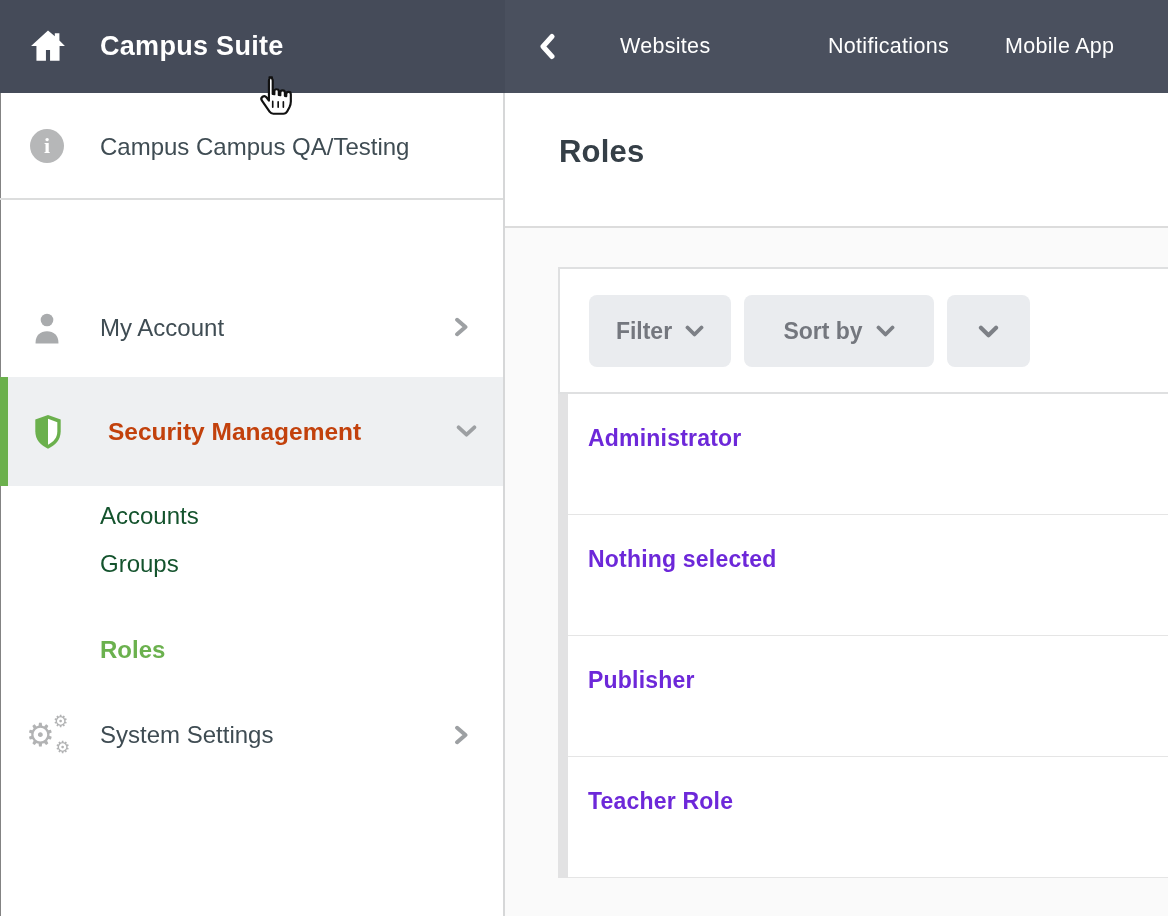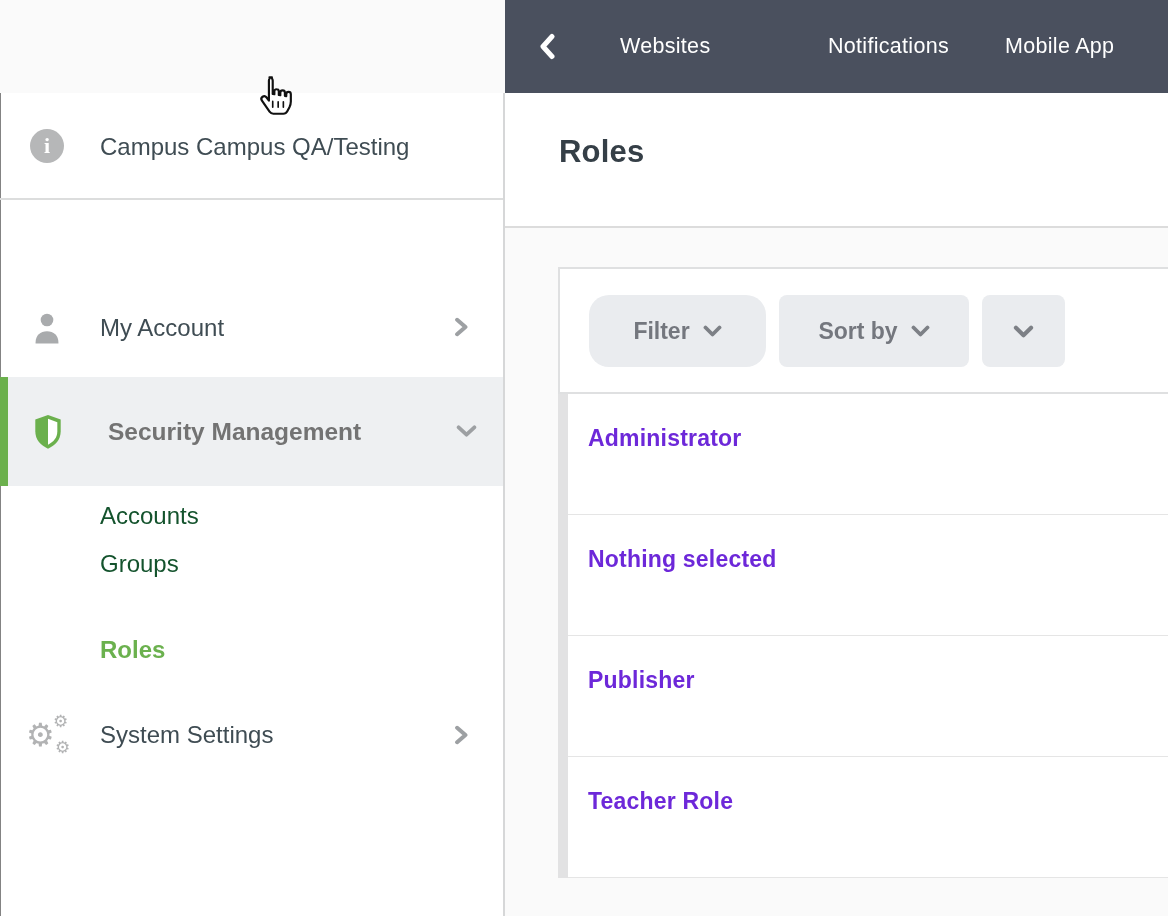--- a/index.html
+++ b/index.html
@@ -58,21 +58,21 @@
   .person-icon{left:33px;top:11px;width:28px;height:34px;}
   .shield-icon{left:25px;top:37px;width:30px;height:36px;}
   .gears-icon{left:26px;top:8px;width:44px;height:46px;color:#b2b3b4;}
   .gear-big{position:absolute;left:0px;top:6px;font-size:32px;line-height:1;}
   .gear-small-1{position:absolute;left:27px;top:0px;font-size:17px;line-height:1;}
   .gear-small-2{position:absolute;left:29px;top:26px;font-size:17px;line-height:1;}
   .side-label{
     position:absolute;left:100px;top:0;height:100%;display:flex;align-items:center;
     color:#3f4c53;font-size:24px;
   }
-  .row-security .side-label{font-weight:700;color:#737373;font-size:24.5px;}
+  .row-security .side-label{font-weight:700;color:#c2410c;font-size:24.5px;}
   .side-chevron{position:absolute;width:16px;height:20px;}
   .chev-myaccount{left:453px;top:17px;}
   .chev-security{left:448px;top:46px;}
   .chev-system{left:453px;top:20px;}
   .subnav-item{
     position:absolute;left:100px;width:300px;height:40px;display:flex;align-items:center;
     color:#14532d;font-size:24px;cursor:pointer;
   }
   .sub-accounts{top:403px;}
   .sub-groups{top:451px;}
@@ -92,40 +92,48 @@
     position:absolute;left:53px;top:174px;width:620px;height:127px;
     background:#ffffff;border:2px solid #dfe0e1;box-sizing:border-box;
   }
   .toolbar-buttons{position:absolute;left:29px;top:26px;display:flex;gap:13px;}
   .tb-btn{
     height:72px;background:#eaecef;border:none;border-radius:8px;
     display:flex;align-items:center;justify-content:center;gap:13px;
     color:#74777e;font-size:23px;font-weight:700;font-family:"Liberation Sans",sans-serif;
     cursor:pointer;padding:0;
   }
-  .btn-filter{width:177px;border-radius:20px;}
+  .btn-filter{width:142px;}
   .btn-sort{width:190px;}
   .btn-more{width:83px;}
   .roles-list{
     position:absolute;left:53px;top:301px;width:620px;height:484px;
     background:#ffffff;border-left:10px solid #e2e2e3;box-sizing:border-box;
   }
   .role-row{
     height:121px;border-bottom:1px solid #e5e5e5;box-sizing:border-box;
     padding:31px 0 0 20px;background:#ffffff;cursor:pointer;
   }
   .role-name{color:#6d28d9;font-size:23px;font-weight:700;letter-spacing:.2px;}
 
   
   .cursor{position:absolute;left:256px;top:74px;width:38px;height:46px;pointer-events:none;z-index:99;}
 </style>
 </head>
 <body>
 
 <div class="topbar">
+  <div class="topbar-left">
+    <span class="home-icon">
+      <svg width="38" height="38" viewBox="0 0 24 24">
+        <path fill="#ffffff" d="M12 2.2 1.3 12h3.4v9.3h6V14.6h2.6v6.7h6V12h3.4L19.2 8.6V3.9h-2.9v2z"></path>
+      </svg>
+    </span>
+    <span class="brand">Campus Suite</span>
+  </div>
   <div class="topbar-right">
     <span class="back-chevron">
       <svg width="20" height="27" viewBox="0 0 20 27">
         <path d="M15 3.5 6 13.5l9 10" fill="none" stroke="#ffffff" stroke-width="5" stroke-linecap="round" stroke-linejoin="round"></path>
       </svg>
     </span>
     <a class="nav-item nav-websites">Websites</a>
     <a class="nav-item nav-notifications">Notifications</a>
     <a class="nav-item nav-mobileapp">Mobile App</a>
   </div>

